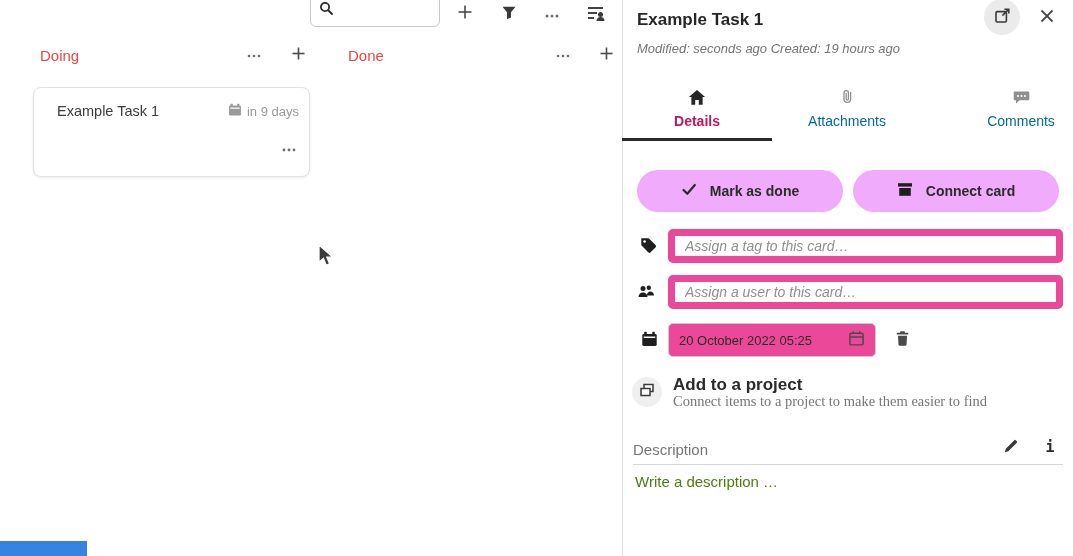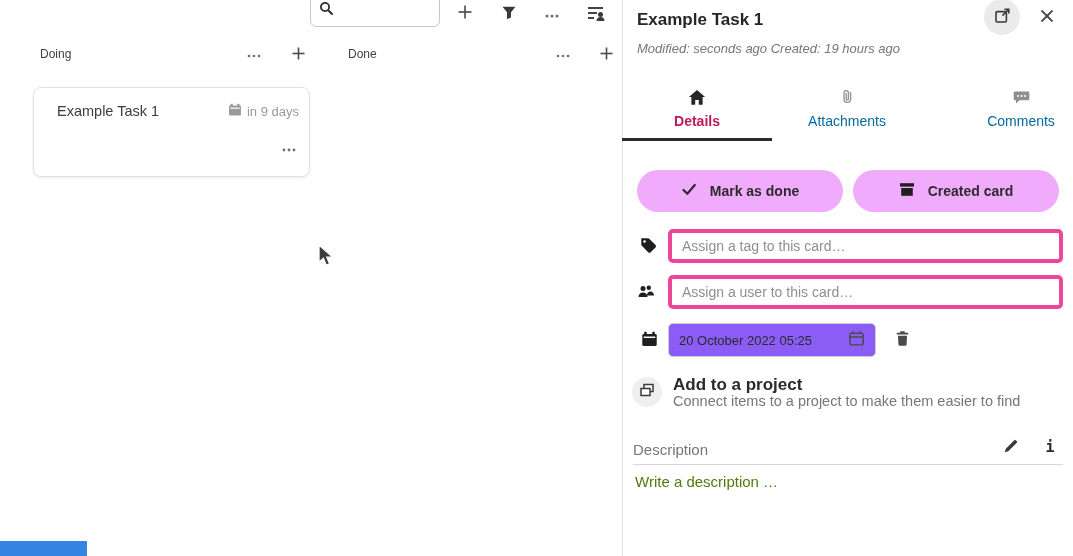--- a/index.html
+++ b/index.html
@@ -5,21 +5,21 @@
   * { margin:0; padding:0; box-sizing:border-box; }
   html,body { width:1073px; height:556px; }
   body { font-family:"Liberation Sans", sans-serif; background:#ffffff; position:relative; overflow:hidden; color:#2e2e2e; }
   .abs { position:absolute; }
 
   
   .search-box { left:310px; top:-8px; width:130px; height:35px; border:1px solid #c9c9c9; border-radius:6px; background:#fff; display:flex; align-items:flex-end; }
   .search-box input { border:none; outline:none; background:transparent; width:96px; height:24px; font-size:13px; margin-left:26px; }
   .search-glyph { position:absolute; left:8px; bottom:6px; }
   .tool-btn { width:28px; height:28px; display:flex; align-items:center; justify-content:center; }
-  .colhdr { font-size:12px; color:#404040; }
+  .colhdr { font-size:15px; color:#ef4444; }
   .dots3 circle { fill:#6e6e6e; }
   .plus { stroke:#4a4a4a; stroke-width:1.6; }
   .card { left:33px; top:87px; width:277px; height:90px; background:#fff; border:1px solid #e2e2e2; border-radius:8px; box-shadow:0 1px 3px rgba(0,0,0,0.08); }
   .card-title { position:absolute; left:23px; top:15px; font-size:14.5px; color:#3c3c3c; }
   .card-due { position:absolute; right:10px; top:15px; display:flex; align-items:center; gap:5px; color:#9a9a9a; font-size:13px; }
   .card-more { position:absolute; right:12px; bottom:14px; }
 
   
   .v-sep { left:622px; top:0; width:1px; height:556px; background:#dddddd; }
 
@@ -31,29 +31,29 @@
 
   .tab { top:84px; width:150px; height:57px; display:flex; flex-direction:column; align-items:center; }
   .tab .ticon { height:22px; display:flex; align-items:flex-end; justify-content:center; }
   .tab .tlabel { margin-top:7px; font-size:14px; color:#0369a1; }
   .tab.active .tlabel { color:#be185d; font-weight:bold; }
   .tab-underline { left:622px; top:138px; width:150px; height:3px; background:#2b2b2b; }
 
   .pill { top:170px; width:206px; height:42px; border-radius:21px; background:#f0abfc; display:flex; align-items:center; justify-content:center; gap:13px; font-size:14px; font-weight:bold; color:#2b2b2b; }
 
   .row-icon { width:18px; height:18px; display:flex; align-items:center; justify-content:center; }
-  .txt-input { left:668px; width:395px; height:34px; border:4px solid #ec4899; border-radius:5px; font-size:14px; padding:0 10px; color:#3a3a3a; outline:none; background:#fff; }
+  .txt-input { left:668px; width:395px; height:34px; border:7px solid #ec4899; border-radius:5px; font-size:14px; padding:0 10px; color:#3a3a3a; outline:none; background:#fff;font-style:italic; }
   .txt-input::placeholder { color:#8f8f8f; opacity:1; }
 
-  .date-box { left:668px; top:323px; width:208px; height:34px; border:1px solid #cbcbcb; border-radius:5px; background:#8b5cf6; display:flex; align-items:center; padding:0 10px; justify-content:space-between; }
+  .date-box { left:668px; top:323px; width:208px; height:34px; border:1px solid #cbcbcb; border-radius:5px; background:#ec4899; display:flex; align-items:center; padding:0 10px; justify-content:space-between; }
   .date-text { font-size:13px; color:#2b2b2b; }
 
   .proj-circle { left:632px; top:377px; width:30px; height:30px; border-radius:50%; background:#efefef; display:flex; align-items:center; justify-content:center; }
   .proj-title { left:673px; top:375px; font-size:17px; font-weight:bold; color:#2b2b2b; }
-  .proj-sub { left:673px; top:393px; font-size:14.5px; color:#767676; }
+  .proj-sub { left:673px; top:393px; font-size:14.5px; color:#767676;font-family:Liberation Serif, serif; }
 
   .desc-label { left:633px; top:441px; font-size:15px; color:#767676; }
   .desc-line { left:633px; top:464px; width:430px; height:1px; background:#d6d6d6; }
   .desc-ph { left:635px; top:473px; font-size:15px; color:#4d7c0f; }
   .info-i { font-family:"DejaVu Sans Mono", monospace; font-weight:bold; font-size:15px; color:#2b2b2b; }
 
   .blue-frag { left:0; top:541px; width:87px; height:15px; background:#3584e4; }
   .cursor { left:318px; top:244px; }
 </style>
 </head>
@@ -210,21 +210,21 @@
   <span><svg width="16" height="15" viewBox="0 0 16 15">
         <path d="M2.5,8 L6.3,11.8 L13.8,3" fill="none" stroke="#2b2b2b" stroke-width="2.2" stroke-linecap="round" stroke-linejoin="round"></path>
       </svg></span>
   <span>Mark as done</span>
 </div>
 <div class="abs pill" style="left:853px;">
   <span><svg width="16" height="15" viewBox="0 0 16 15">
         <rect x="1" y="1.2" width="14" height="3.4" fill="#1f1f1f"></rect>
         <path d="M2.2,6 H13.8 V13.8 H2.2 Z" fill="#1f1f1f"></path>
       </svg></span>
-  <span>Created card</span>
+  <span>Connect card</span>
 </div>
 
 <div class="abs row-icon" style="left:639px; top:236px;">
   <svg width="17" height="17" viewBox="0 0 16 16">
       <path d="M1.2,1.2 H7.6 a1.6,1.6 0 0 1 1.1,0.5 L14.6,7.6 a1.6,1.6 0 0 1 0,2.3 L10,14.4 a1.6,1.6 0 0 1 -2.3,0 L1.7,8.3 A1.6,1.6 0 0 1 1.2,7.1 Z" fill="#1f1f1f"></path>
       <circle cx="4.3" cy="4.3" r="1.2" fill="#ffffff"></circle>
     </svg>
 </div>
 <input class="abs txt-input" style="top: 229px;" placeholder="Assign a tag to this card…">
 

